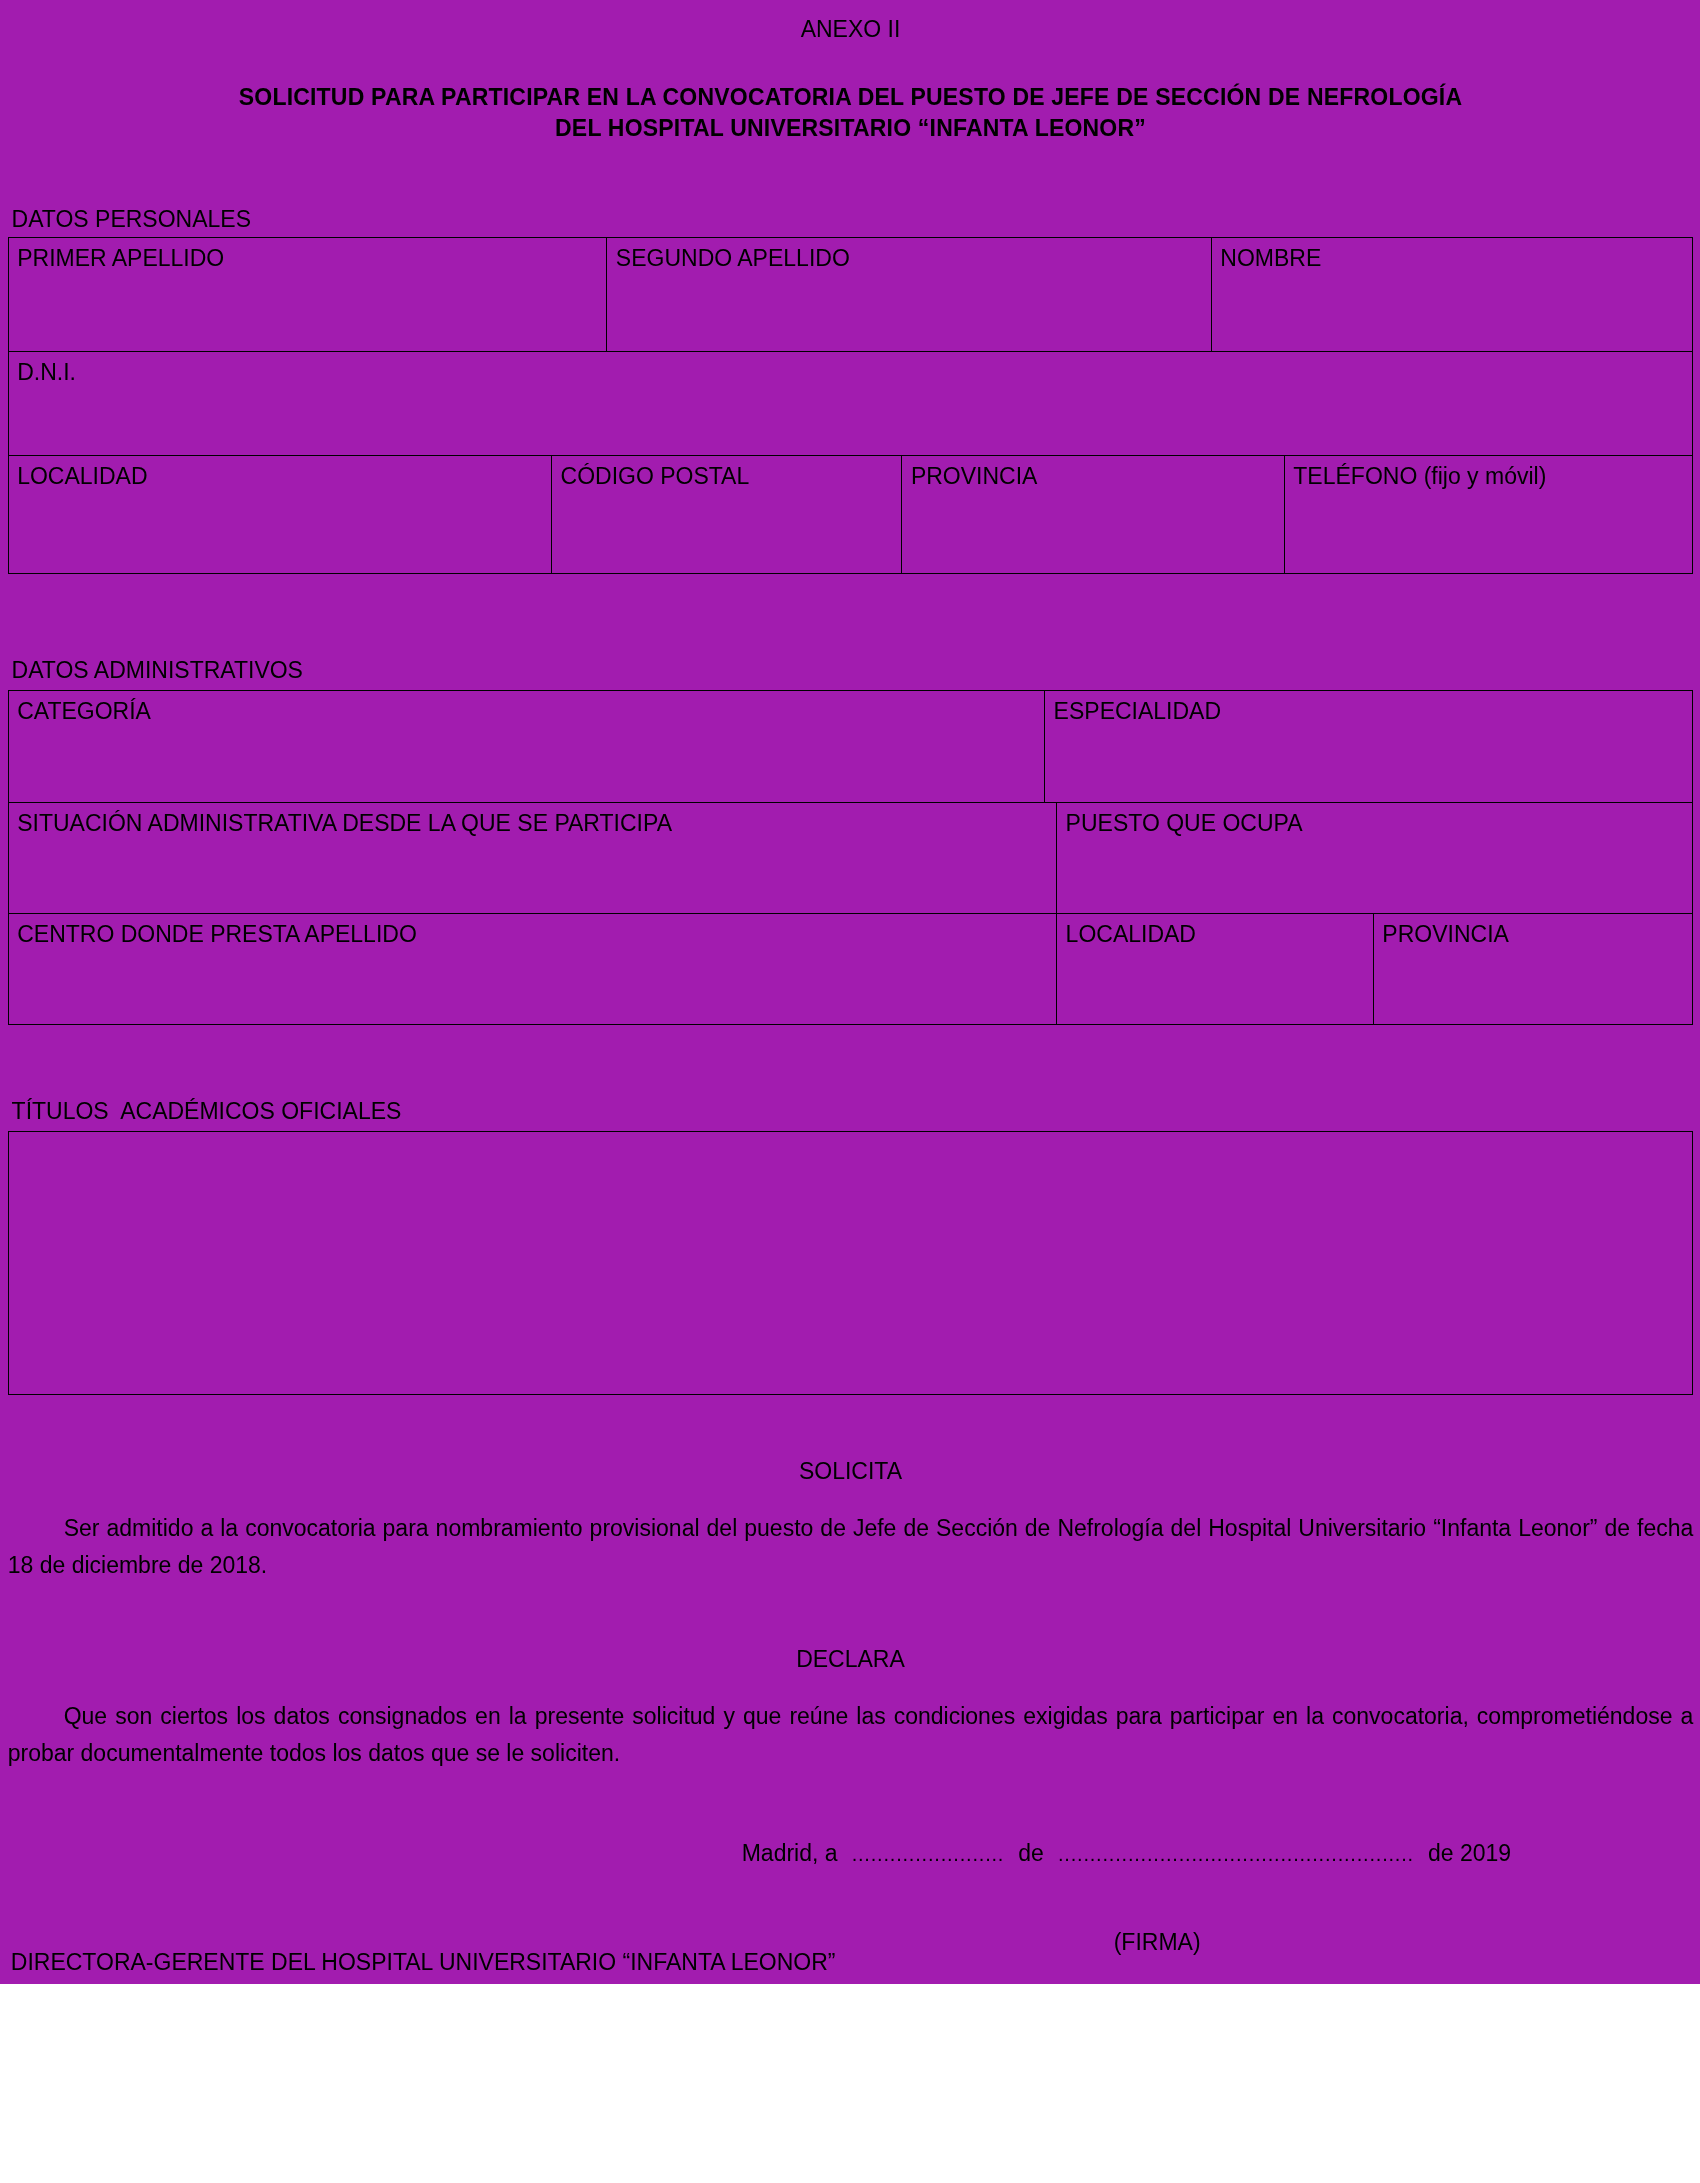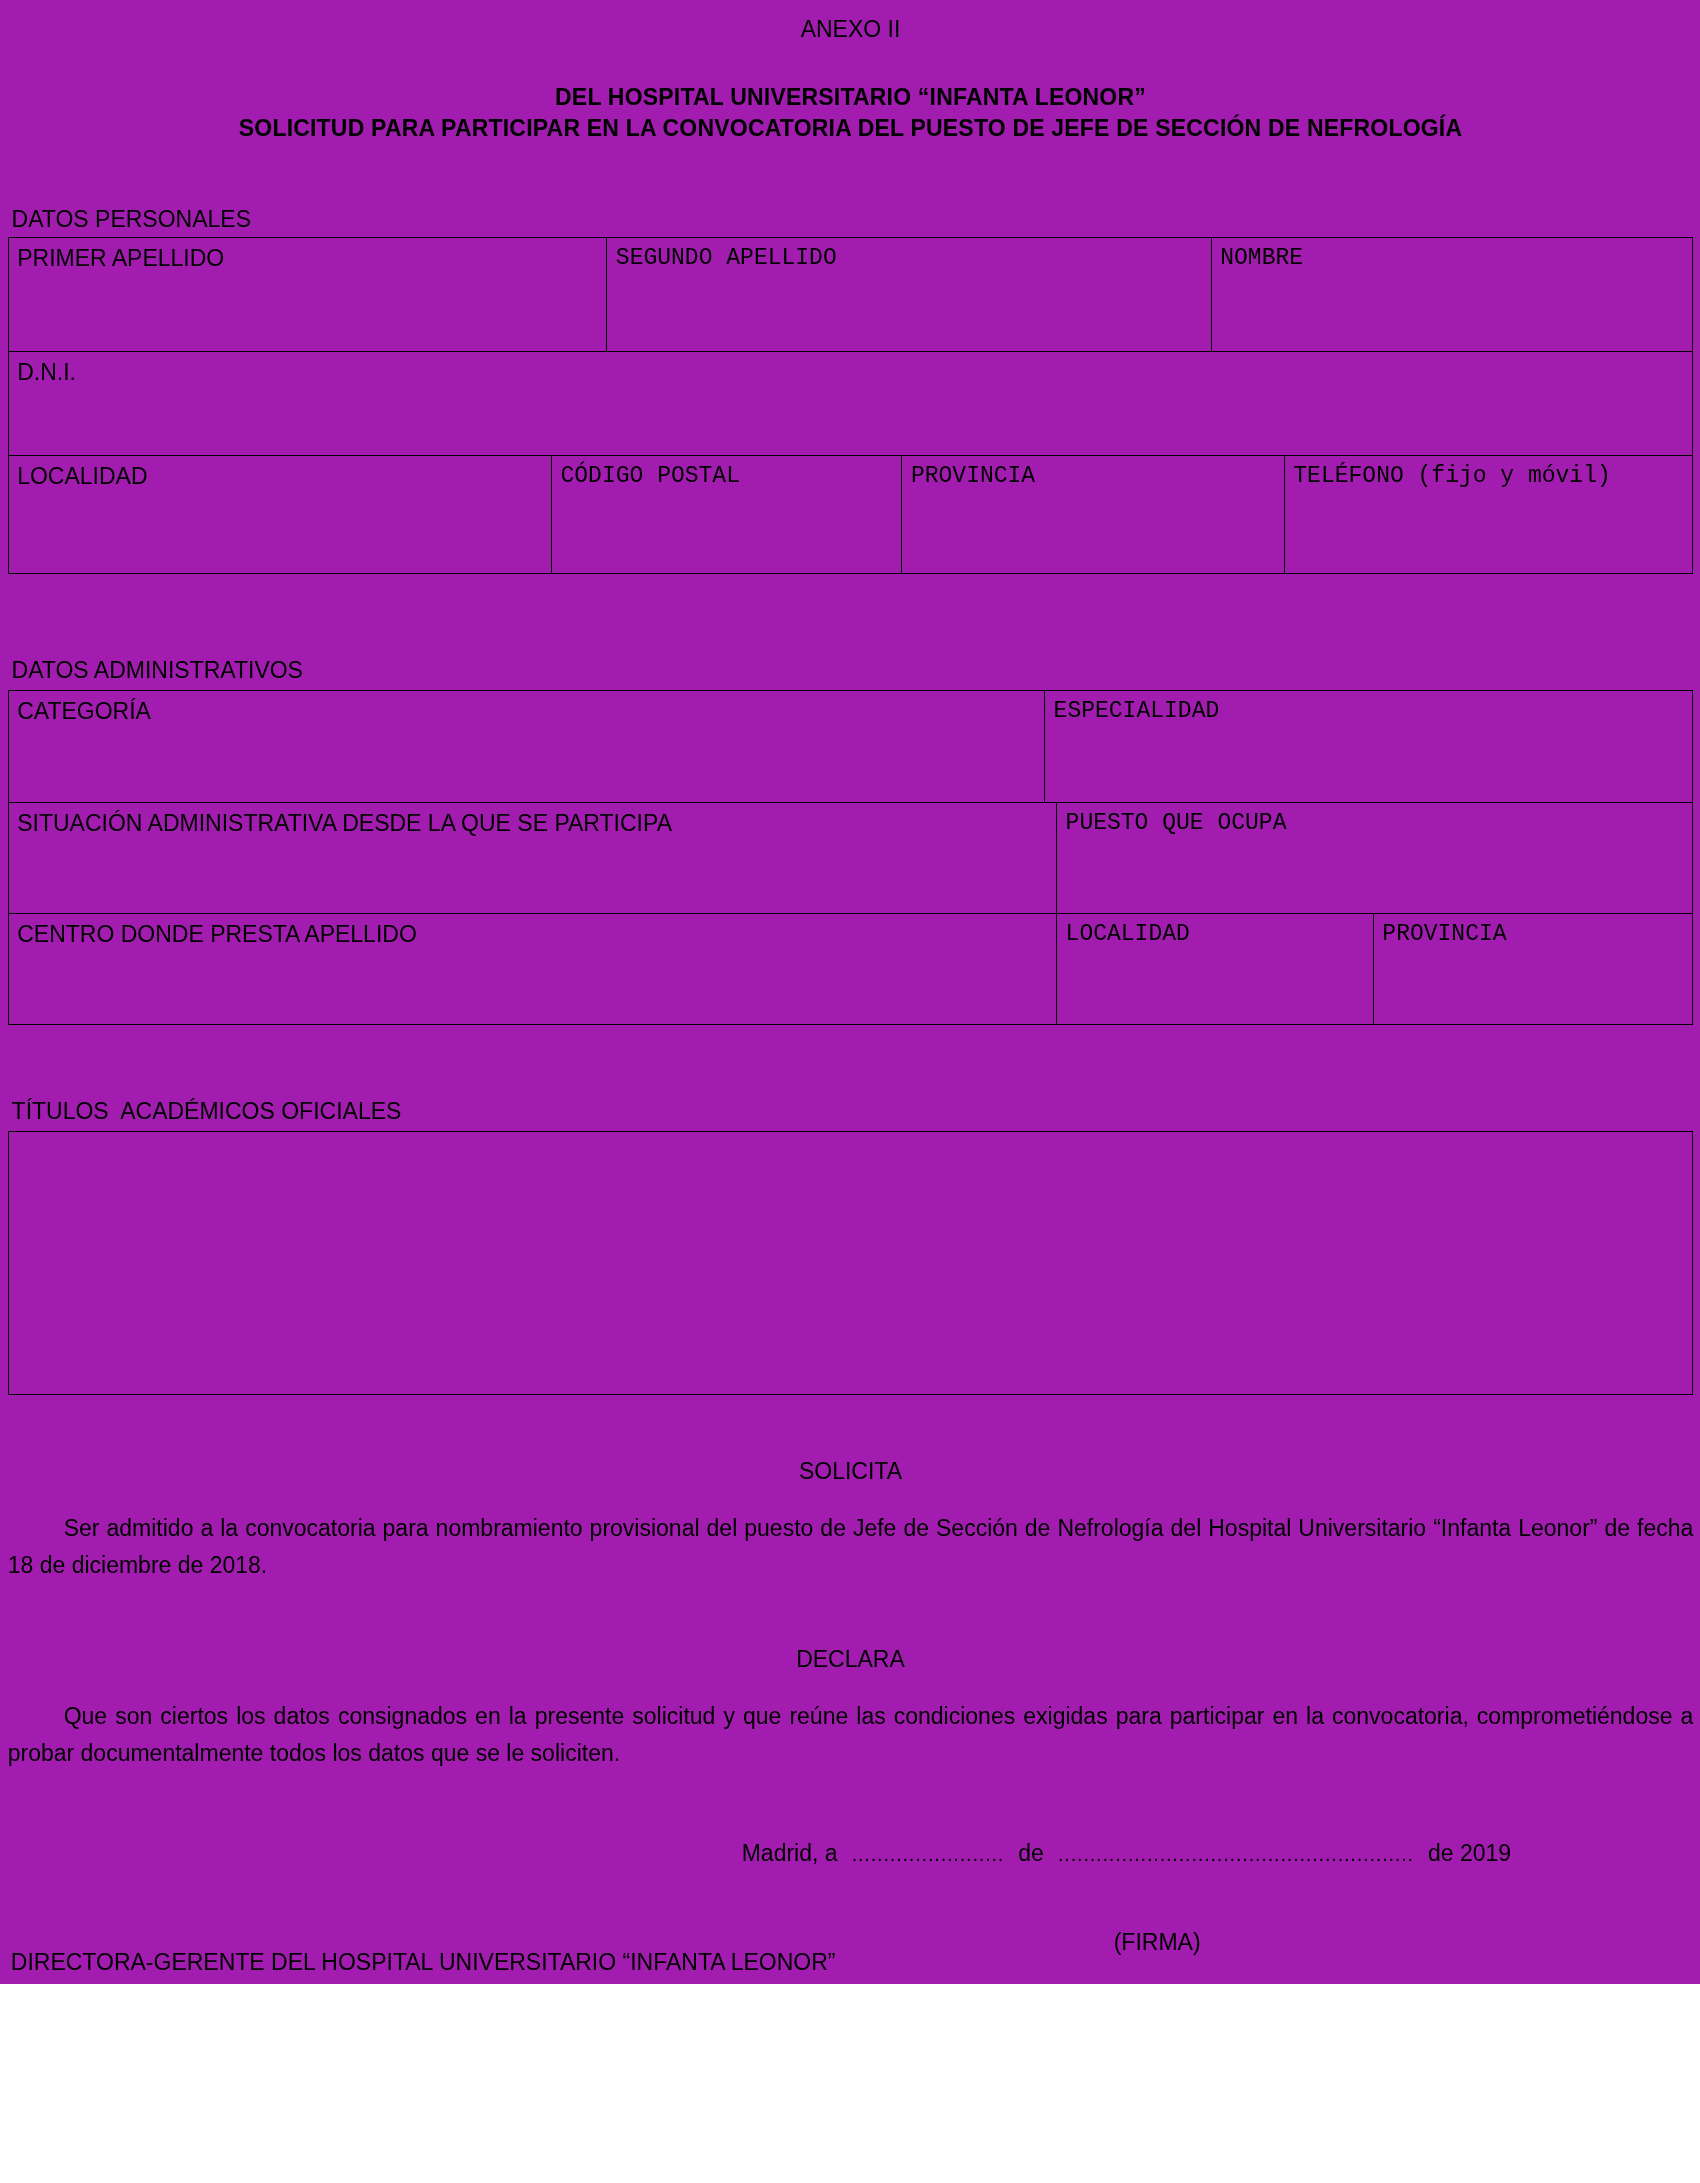--- a/index.html
+++ b/index.html
@@ -18,21 +18,21 @@
 
   .section-heading { margin-top:62px; padding-left:3.9px; white-space:pre-wrap; }
   .sh-admin { margin-top:83px; }
   .sh-titulos { margin-top:73px; }
 
   .ftable { margin-top:4.6px; border:1.5px solid #000; }
   .ftable-admin { margin-top:6.2px; }
   .trow { display:flex; width:100%; }
   .trow + .trow { border-top:1.5px solid #000;gap:12px; }
   .tcell { flex:0 0 auto; min-width:0; }
-  .tcell + .tcell { border-left:1.5px solid #000;font-family:Liberation Mono, monospace; }
+  .tcell + .tcell { border-left:1.5px solid #000; }
   .tcell.grow { flex:1 1 auto; }
   .flabel { display:block; padding:7px 4.6px 0 8.5px; white-space:nowrap; }
 
   .r1 { height:113px; }
   .r2 { height:104px; }
   .r3 { height:118px; }
   .ra { height:111px; }
 
   .w-355 { flex-basis:35.5%; }
   .w-359 { flex-basis:35.9%; }
@@ -58,22 +58,22 @@
   .footer { position:absolute; left:10.8px; bottom:8px; white-space:nowrap; }
 </style>
 </head>
 <body>
 
 <div class="page">
 
   <div class="anexo">ANEXO II</div>
 
   <div class="main-title">
+    <div>SOLICITUD PARA PARTICIPAR EN LA CONVOCATORIA DEL PUESTO DE JEFE DE SECCIÓN DE NEFROLOGÍA</div>
     <div>DEL HOSPITAL UNIVERSITARIO “INFANTA LEONOR”</div>
-    <div>SOLICITUD PARA PARTICIPAR EN LA CONVOCATORIA DEL PUESTO DE JEFE DE SECCIÓN DE NEFROLOGÍA</div>
   </div>
 
   <div class="section-heading">DATOS PERSONALES</div>
 
   <div class="ftable">
     <div class="trow r1">
       <div class="tcell w-355">
         <span class="flabel">PRIMER APELLIDO</span>
       </div>
       <div class="tcell w-359">

